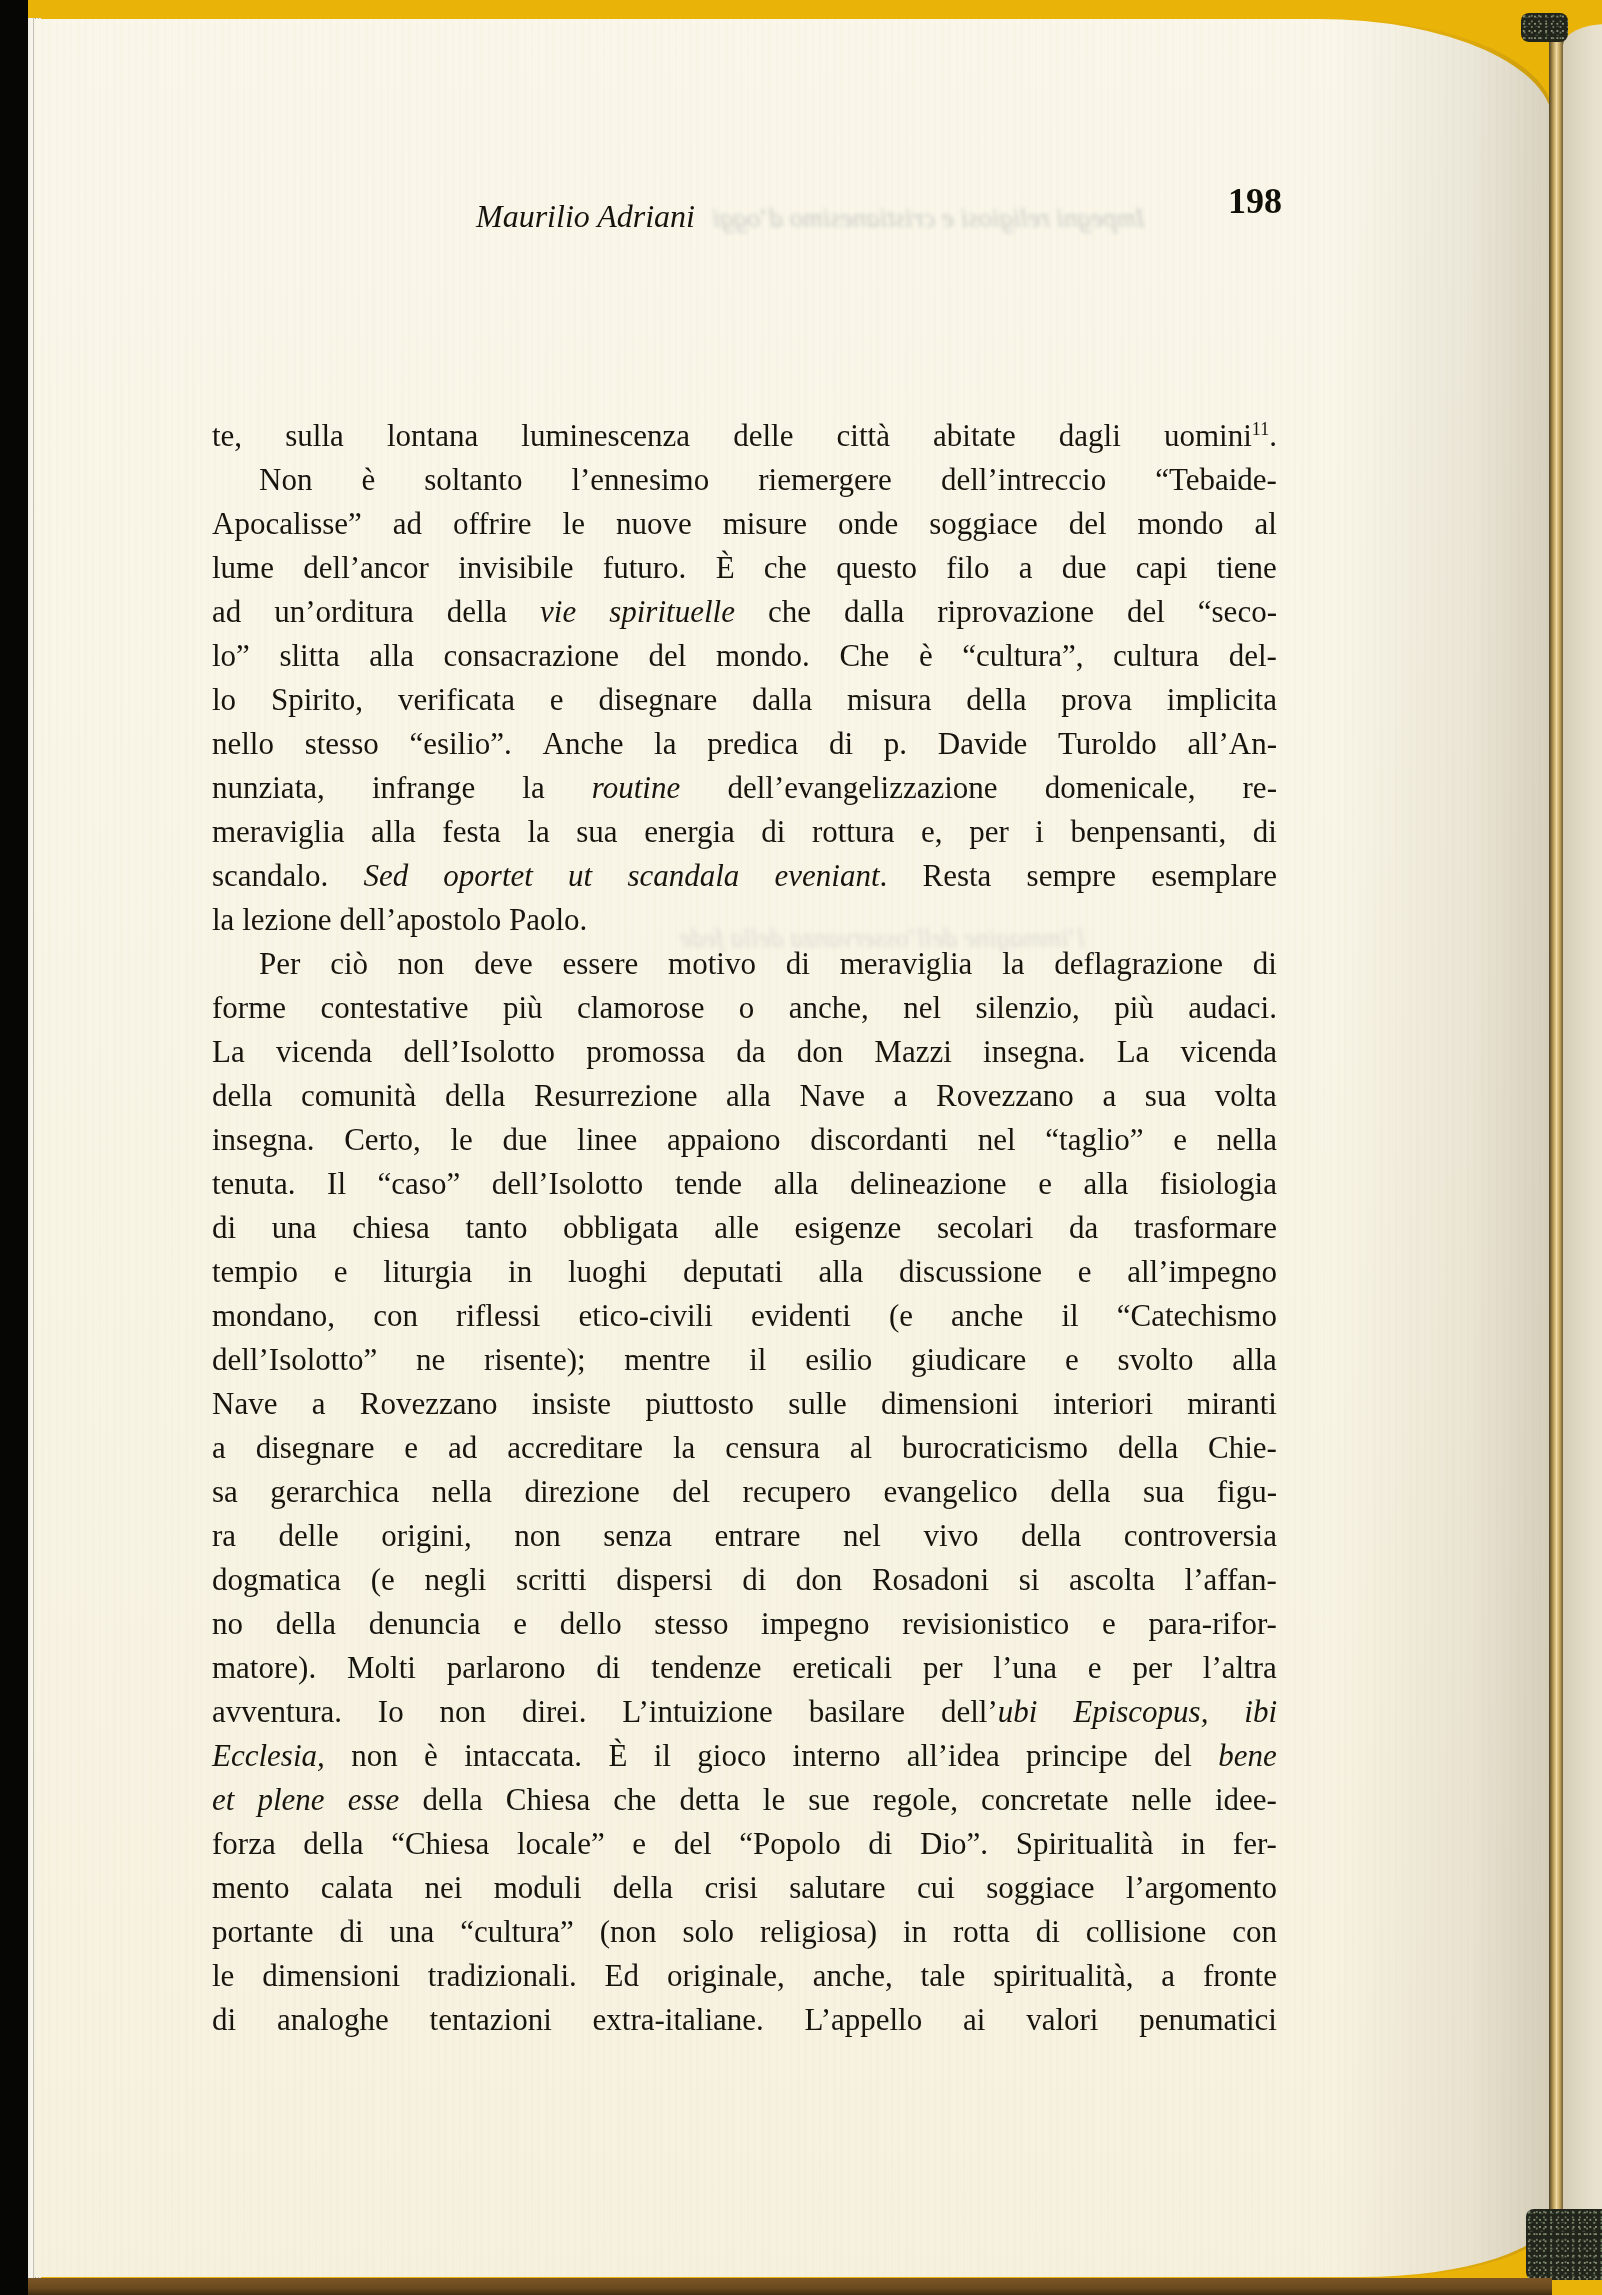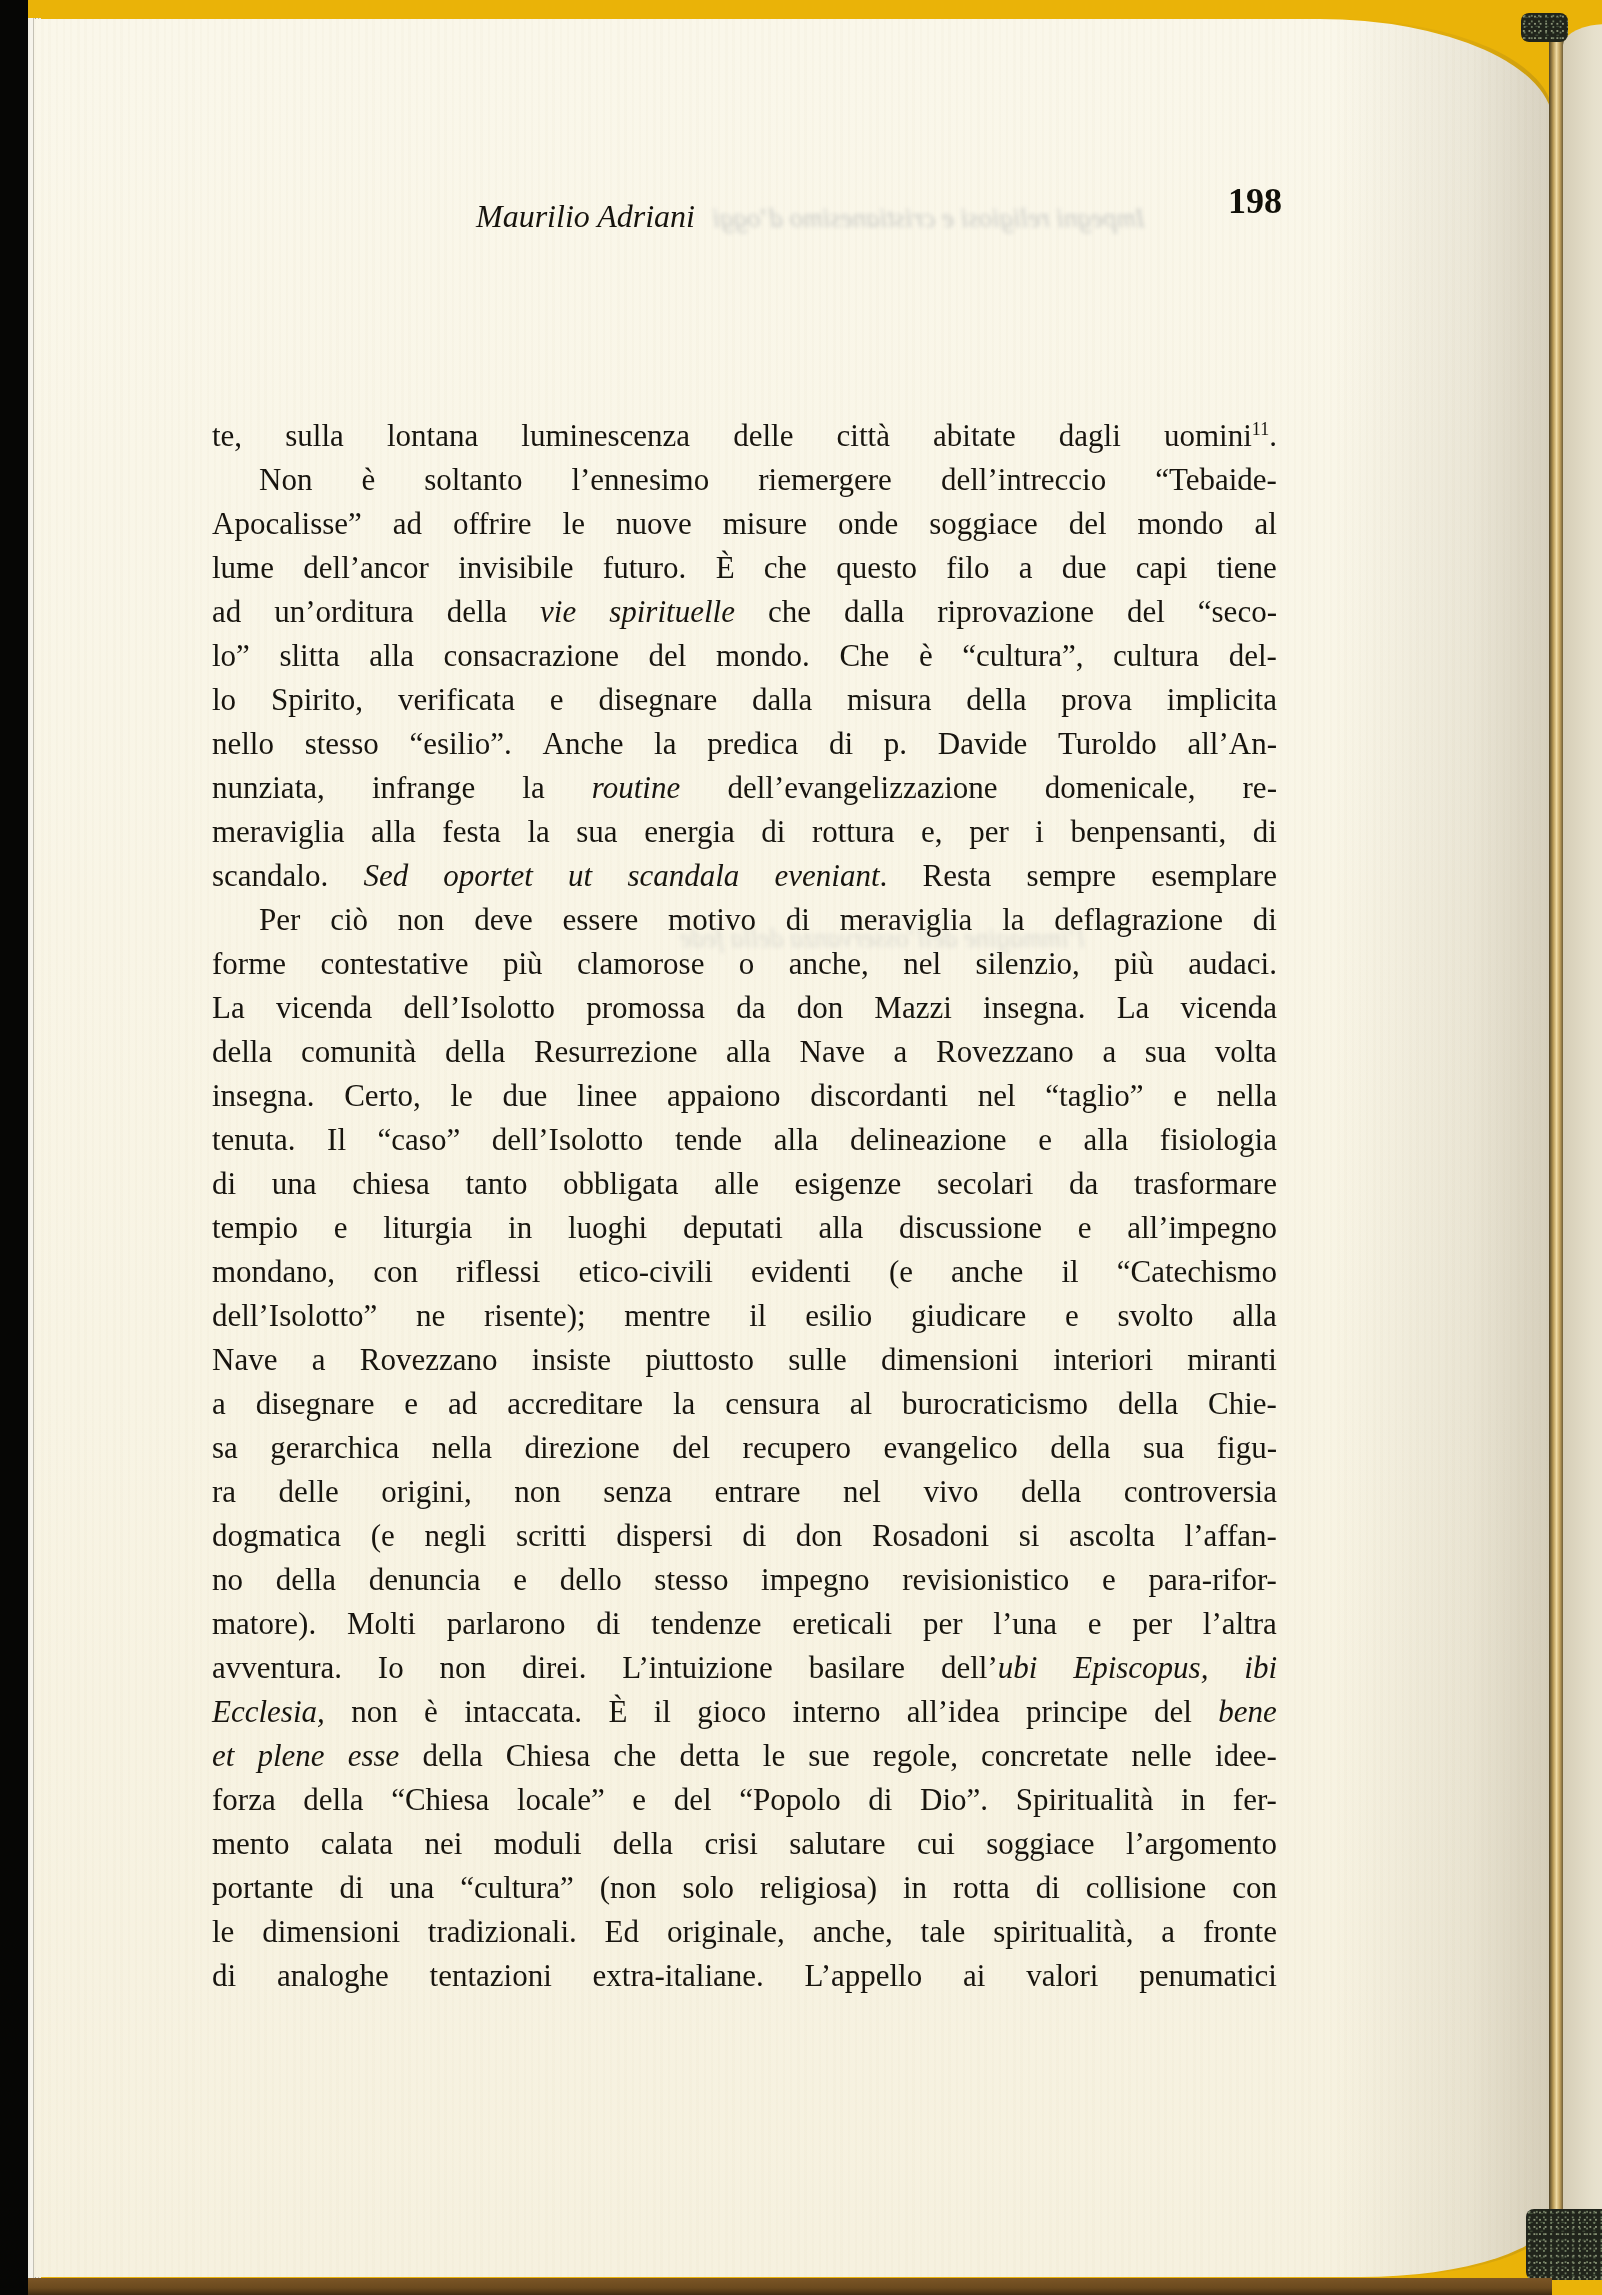--- a/index.html
+++ b/index.html
@@ -197,20 +197,21 @@
         <span class="w"><span>scandalo.</span></span>
         <span class="w"><span class="it">Sed</span></span>
         <span class="w"><span class="it">oportet</span></span>
         <span class="w"><span class="it">ut</span></span>
         <span class="w"><span class="it">scandala</span></span>
         <span class="w"><span class="it">eveniant</span><span>.</span></span>
         <span class="w"><span>Resta</span></span>
         <span class="w"><span>sempre</span></span>
         <span class="w"><span>esemplare</span></span>
       </div>
+      <div class="line left"><span class="w"><span>la</span></span> <span class="w"><span>lezione</span></span> <span class="w"><span>dell’apostolo</span></span> <span class="w"><span>Paolo.</span></span></div>
       <div class="line indent">
         <span class="w"><span>Per</span></span>
         <span class="w"><span>ciò</span></span>
         <span class="w"><span>non</span></span>
         <span class="w"><span>deve</span></span>
         <span class="w"><span>essere</span></span>
         <span class="w"><span>motivo</span></span>
         <span class="w"><span>di</span></span>
         <span class="w"><span>meraviglia</span></span>
         <span class="w"><span>la</span></span>

